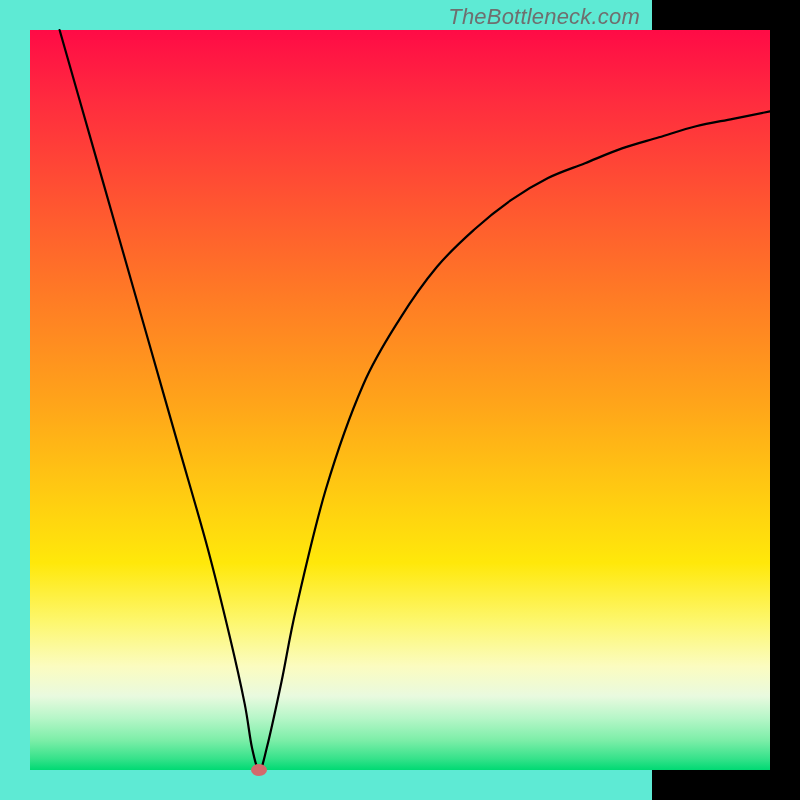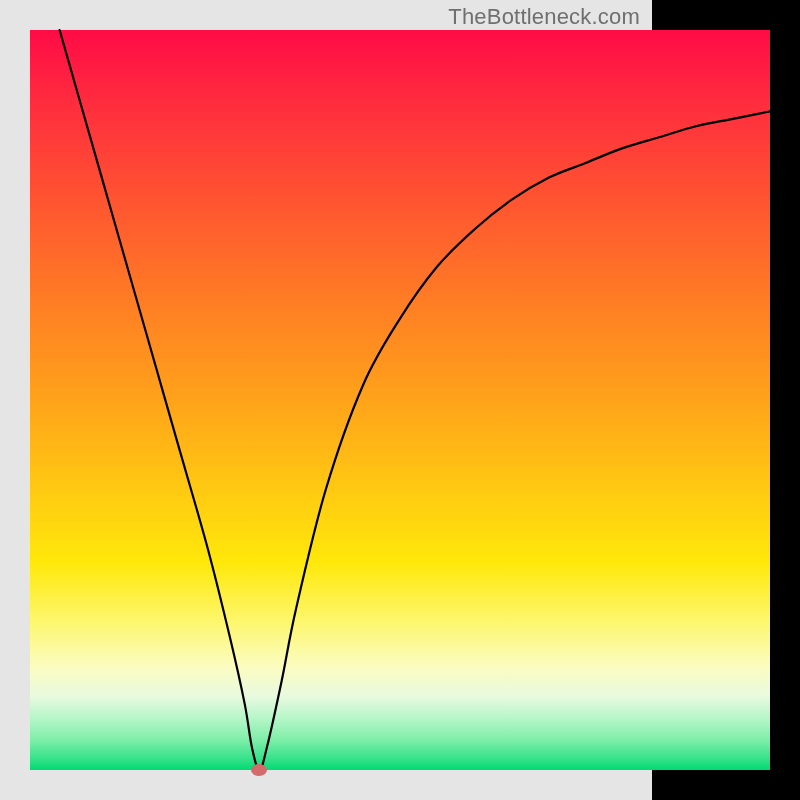--- a/index.html
+++ b/index.html
@@ -8,21 +8,22 @@
     width: 800px;
     height: 800px;
     background: #000;
     font-family: Arial, Helvetica, sans-serif;
     overflow: hidden;
   }
   .frame {
     position: relative;
     width: 652px;
     height: 800px;
-    background: #e5e5e5;
+    background: #5eead4;
+    font-style: italic;
   }
   .plot {
     position: absolute;
     left: 30px;
     top: 30px;
     width: 740px;
     height: 740px;
     background: linear-gradient(to bottom,
       #ff0b46 0%,
       #ff2d3e 10%,

